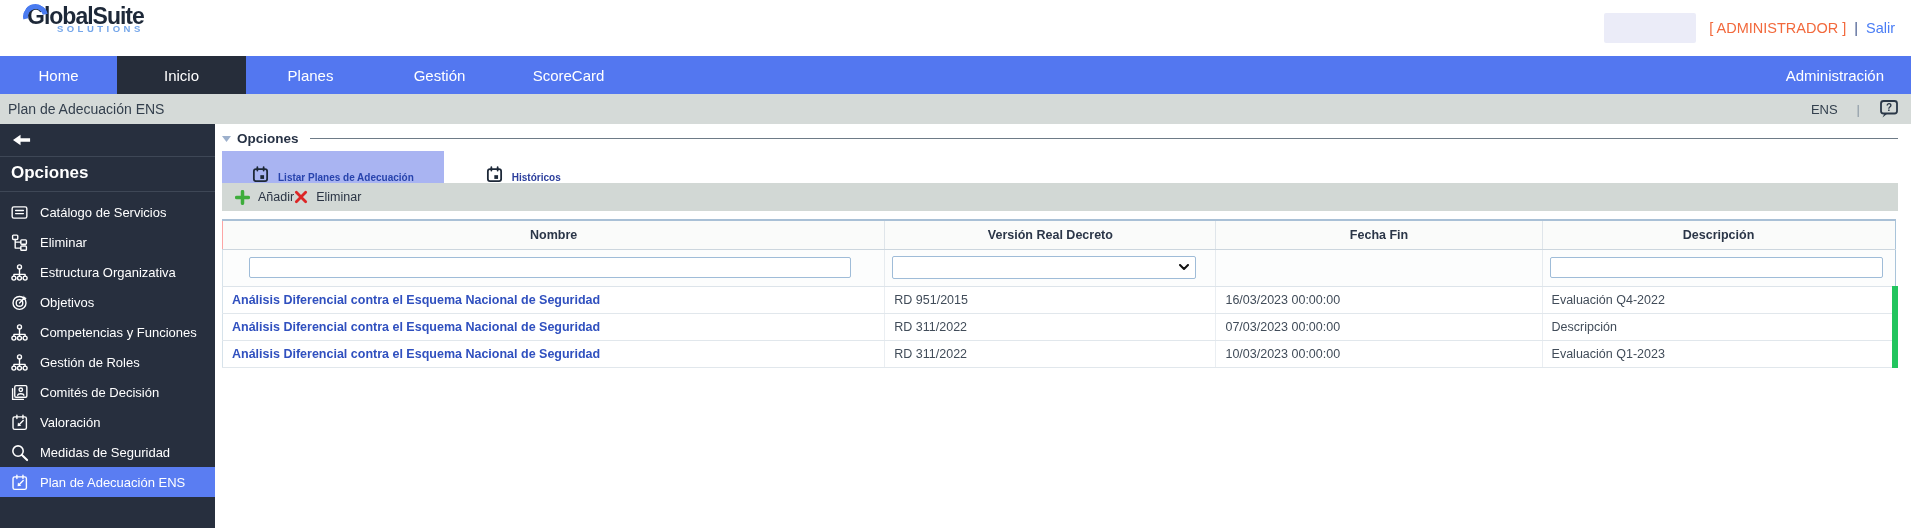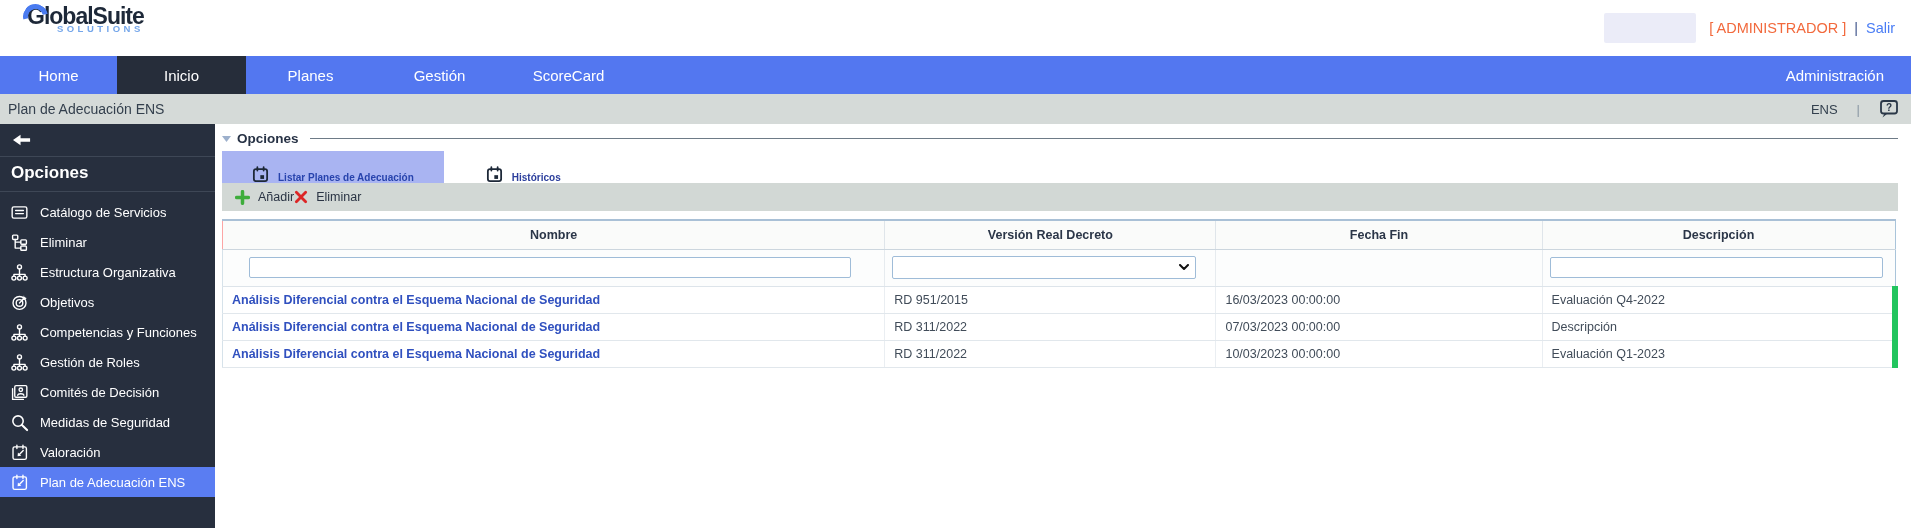--- a/index.html
+++ b/index.html
@@ -190,34 +190,34 @@
         <li class="side-item">
           <svg viewBox="0 0 22 22" fill="none" stroke="#fff" stroke-width="1.6" stroke-linecap="round" stroke-linejoin="round">
             <rect x="5.5" y="3" width="14" height="13.5" rx="1.5"></rect>
               <circle cx="12.5" cy="7.8" r="2"></circle>
               <path d="M9 14.2c.3-2.4 6.7-2.4 7 0"></path>
             <path d="M3 6.5V19h12.5"></path>
           </svg>
           <span>Comités de Decisión</span>
         </li>
         <li class="side-item">
-          <svg viewBox="0 0 22 22" fill="none" stroke="#fff" stroke-width="1.8" stroke-linecap="round">
-            <circle cx="9.3" cy="9.3" r="6"></circle>
-              <path d="M13.8 13.8l6 6" stroke-width="2.4"></path>
-          </svg>
-          <span>Medidas de Seguridad</span>
-        </li>
-        <li class="side-item">
           <svg viewBox="0 0 22 22" fill="none" stroke="#fff" stroke-width="1.6" stroke-linecap="round" stroke-linejoin="round">
             <rect x="3.5" y="4.5" width="15.5" height="14.5" rx="2"></rect>
               <path d="M8 2.5v4M15 2.5v4"></path>
             <path d="M15.3 8.8l-4.5 4.5"></path>
               <path d="M8.8 15.2l.4-4.2 3.8 3.8z" fill="#fff" stroke="none"></path>
           </svg>
           <span>Valoración</span>
+        </li>
+        <li class="side-item">
+          <svg viewBox="0 0 22 22" fill="none" stroke="#fff" stroke-width="1.8" stroke-linecap="round">
+            <circle cx="9.3" cy="9.3" r="6"></circle>
+              <path d="M13.8 13.8l6 6" stroke-width="2.4"></path>
+          </svg>
+          <span>Medidas de Seguridad</span>
         </li>
         <li class="side-item active">
           <svg viewBox="0 0 22 22" fill="none" stroke="#fff" stroke-width="1.6" stroke-linecap="round" stroke-linejoin="round">
             <rect x="3.5" y="4.5" width="15.5" height="14.5" rx="2"></rect>
               <path d="M8 2.5v4M15 2.5v4"></path>
             <path d="M15.3 8.8l-4.5 4.5"></path>
               <path d="M8.8 15.2l.4-4.2 3.8 3.8z" fill="#fff" stroke="none"></path>
           </svg>
           <span>Plan de Adecuación ENS</span>
         </li>

